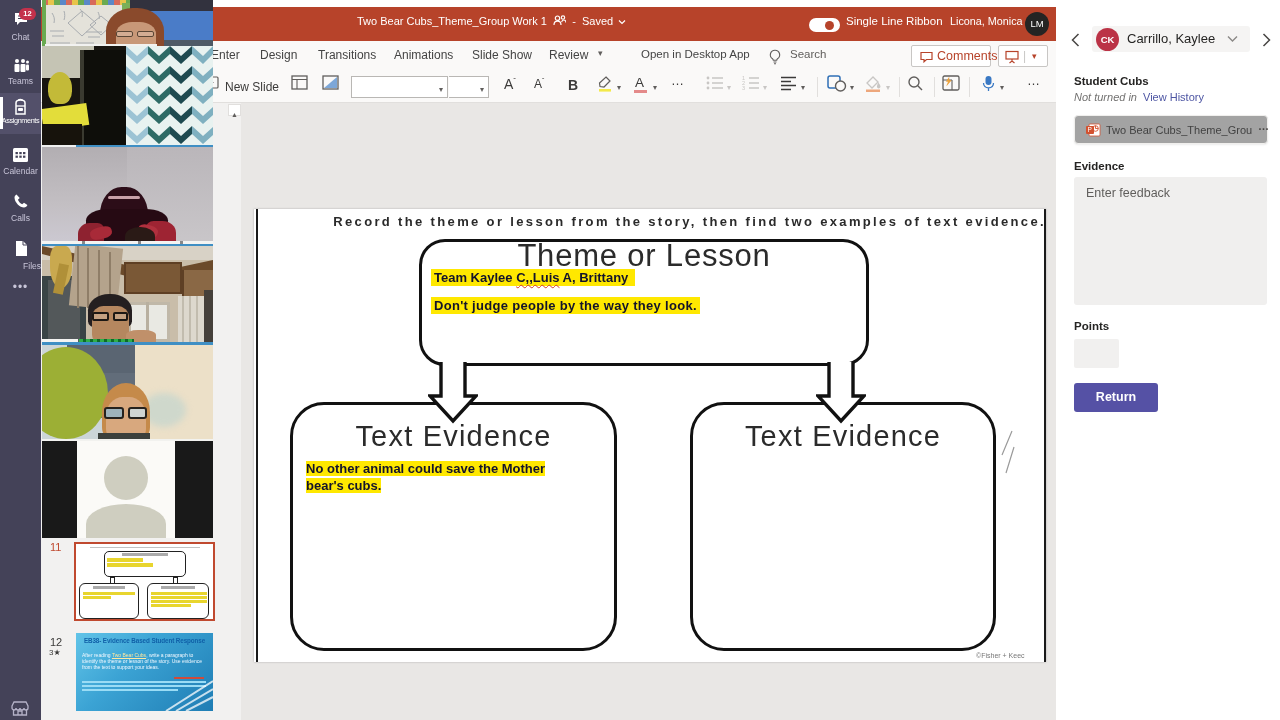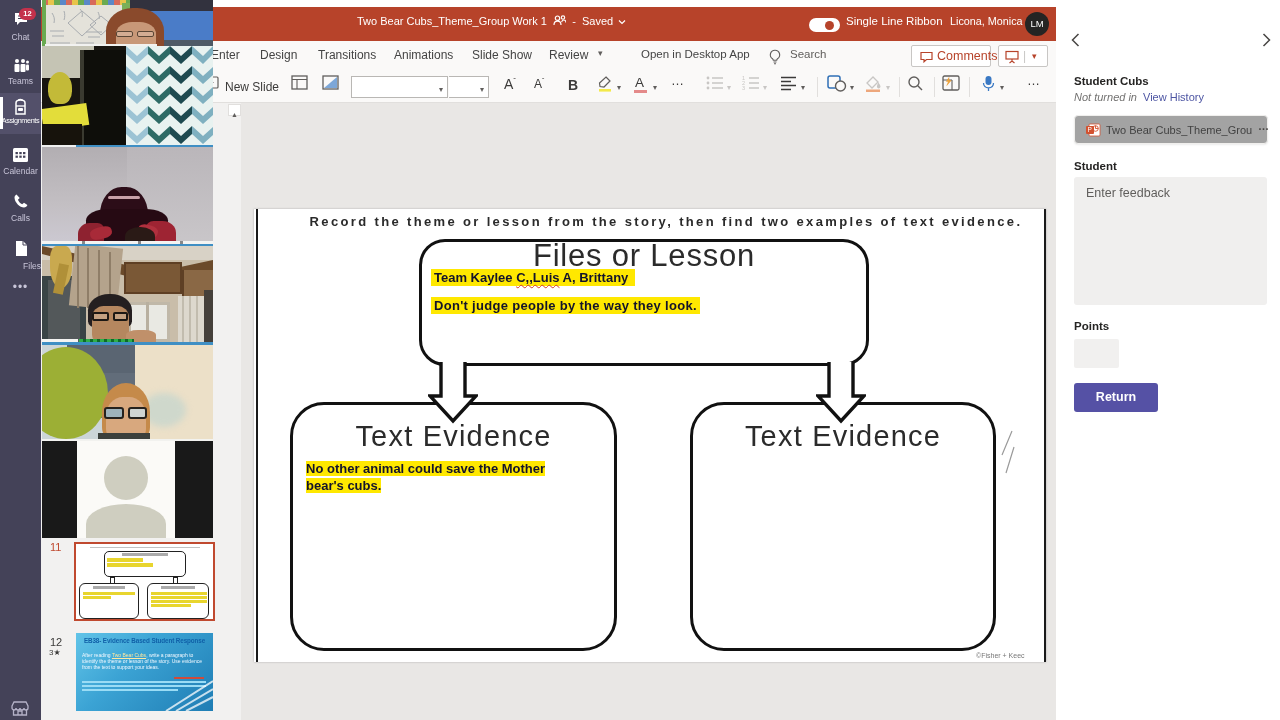--- a/index.html
+++ b/index.html
@@ -165,23 +165,23 @@
       <path d="M1.5 8c0 3 2.2 4.8 5 4.8s5-1.8 5-4.8M6.5 13v3" fill="none" stroke="#3a79c4" stroke-width="1.3"></path>
     </svg>
   <span class="chev" style="left:959px;">▾</span>
   <span class="bx" style="left:986px;top:1px;font-size:13px;letter-spacing:1px;color:#3b3a39;">…</span>
 </div>
 <div class="abs" id="thumbpane"></div>
 <div class="abs" id="canvas"></div>
 <div class="abs" id="slide">
   <div class="bx" style="left:1.5px;top:0;width:2.5px;height:453px;background:#1a1a1a;"></div>
   <div class="bx" style="left:789.5px;top:0;width:2.5px;height:453px;background:#1a1a1a;"></div>
-  <div class="bx" style="left:0;top:4.5px;width:792px;text-align:center;font-size:13px;letter-spacing:2.35px;font-weight:600;color:#2a2a2a;white-space:nowrap;padding-left:32px;">Record the theme or lesson from the story, then find two examples of text evidence.</div>
+  <div class="bx" style="left:0;top:4.5px;width:792px;text-align:right;font-size:13px;letter-spacing:2.35px;font-weight:600;color:#2a2a2a;white-space:nowrap;padding-left:32px;">Record the theme or lesson from the story, then find two examples of text evidence.</div>
   <div class="bx" style="left:165px;top:30px;width:450px;height:127px;border:3.5px solid #111;border-radius:26px;background:#fff;"></div>
-  <div class="bx" style="left:165px;top:28.5px;width:450px;text-align:center;font-size:31px;letter-spacing:0.8px;font-weight:500;color:#2b2b2b;white-space:nowrap;">Files or Lesson</div>
+  <div class="bx" style="left:165px;top:28.5px;width:450px;text-align:center;font-size:31px;letter-spacing:0.8px;font-weight:500;color:#2b2b2b;white-space:nowrap;">Theme or Lesson</div>
   <div class="bx" style="left:177px;top:60px;font-size:13px;font-weight:bold;color:#13132b;background:#ffe800;padding:1px 3px;white-space:nowrap;">Team Kaylee <span style="text-decoration:underline wavy #d03a2b 1px;text-underline-offset:2px;margin-top:32px;">C,,Luis</span> A, Brittany&nbsp;</div>
   <div class="bx" style="left:177px;top:88px;font-size:13px;font-weight:bold;color:#13132b;background:#ffe800;padding:1px 3px;white-space:nowrap;letter-spacing:0.3px;">Don't judge people by the way they look.</div>
   <div class="bx" style="left:36px;top:193px;width:327px;height:249px;border:3.5px solid #111;border-radius:34px;background:#fff;"></div>
   <div class="bx" style="left:436px;top:193px;width:306px;height:249px;border:3.5px solid #111;border-radius:34px;background:#fff;"></div>
   <svg class="bx" style="left:174px;top:153px;" width="50" height="62" viewBox="0 0 50 62">
       <path d="M13 0 V34 H2 L25 59 L48 34 H37 V0" fill="#fff" stroke="#111" stroke-width="3.4"></path>
     </svg>
   <svg class="bx" style="left:562px;top:153px;" width="50" height="62" viewBox="0 0 50 62">
       <path d="M13 0 V34 H2 L25 59 L48 34 H37 V0" fill="#fff" stroke="#111" stroke-width="3.4"></path>
     </svg>
@@ -196,38 +196,45 @@
 <div class="abs bx" style="left:228px;top:104px;width:13px;height:12px;background:#fff;border:1px solid #e1dfdd;text-align:center;"><span style="font-size:7px;color:#605e5c;position:relative;top:-2px;">▲</span></div>
 <div class="abs bx" style="left:50px;top:541px;font-size:11px;color:#c0492f;">11</div>
 <div class="abs bx" style="left:74px;top:542px;width:141px;height:79px;background:#fff;border:2.5px solid #c0492f;box-sizing:border-box;"></div>
 <div class="abs bx" style="left:50px;top:636px;font-size:11px;color:#3b3a39;">12</div>
 <div class="abs bx" style="left:49px;top:648px;font-size:8px;color:#3b3a39;">3★</div>
 <div class="abs bx" style="left:76px;top:633px;width:137px;height:78px;background:linear-gradient(135deg,#62c4e8 0%,#3ba3d4 40%,#1f7db4 100%);"></div>
 <div class="abs" id="rpanel">
   <svg class="bx" style="left:15px;top:33px;" width="9" height="14" viewBox="0 0 9 14">
       <path d="M7.5 1L1.5 7l6 6" fill="none" stroke="#484644" stroke-width="1.5"></path>
     </svg>
+  <div class="bx" style="left:36px;top:26px;width:158px;height:26px;background:#f5f4f3;border-radius:3px;">
+    <div class="bx" style="left:4px;top:1.5px;width:23px;height:23px;border-radius:50%;background:#bb3346;color:#fff;font-size:9.5px;font-weight:bold;text-align:center;line-height:23px;">CK</div>
+    <span class="bx" style="left:35px;top:5px;font-size:13px;color:#252423;">Carrillo, Kaylee</span>
+    <svg class="bx" style="left:135px;top:9px;" width="11" height="8" viewBox="0 0 11 8">
+        <path d="M1 1.5l4.5 4.5L10 1.5" fill="none" stroke="#8a8886" stroke-width="1.4"></path>
+      </svg>
+  </div>
   <svg class="bx" style="left:206px;top:33px;" width="9" height="14" viewBox="0 0 9 14">
       <path d="M1.5 1l6 6-6 6" fill="none" stroke="#484644" stroke-width="1.5"></path>
     </svg>
   <span class="bx" style="left:18px;top:75px;font-size:11.5px;font-weight:600;color:#252423;">Student Cubs</span>
   <span class="bx" style="left:18px;top:91px;font-size:11px;font-style:italic;color:#737271;">Not turned in</span>
   <span class="bx" style="left:87px;top:91px;font-size:11px;color:#4d55a3;">View History</span>
   <div class="bx" style="left:18px;top:115px;width:194px;height:29px;background:#a3a3a3;border:1px solid #f0efed;border-radius:4px;box-shadow:0 1px 2px rgba(0,0,0,.08);">
     <svg class="bx" style="left:10px;top:6px;" width="16" height="16" viewBox="0 0 16 16">
         <rect x="4" y="2" width="11" height="12" rx="1" fill="#fff" stroke="#d35230" stroke-width=".8"></rect>
         <circle cx="10.5" cy="6.5" r="2.8" fill="none" stroke="#d35230" stroke-width=".9"></circle>
         <path d="M10.5 3.7v2.8h2.8" fill="none" stroke="#d35230" stroke-width=".9"></path>
         <rect x="1" y="4" width="8" height="8" rx="1" fill="#d35230"></rect>
         <text x="2.6" y="10.3" font-size="6.5" fill="#fff" font-family="Liberation Sans">P</text>
       </svg>
     <span class="bx" style="left:31px;top:8px;font-size:11px;color:#424242;white-space:nowrap;">Two Bear Cubs_Theme_Grou</span>
     <span class="bx" style="left:183px;top:4px;font-size:11px;letter-spacing:1px;color:#484644;font-weight:bold;">…</span>
   </div>
-  <span class="bx" style="left:18px;top:160px;font-size:11.5px;font-weight:600;color:#252423;">Student</span>
+  <span class="bx" style="left:18px;top:160px;font-size:11.5px;font-weight:600;color:#252423;">Evidence</span>
   <div class="bx" style="left:18px;top:177px;width:193px;height:128px;background:#f0efee;border-radius:3px;">
     <span class="bx" style="left:12px;top:9px;font-size:12.5px;color:#605e5c;">Enter feedback</span>
   </div>
   <span class="bx" style="left:18px;top:320px;font-size:11.5px;font-weight:600;color:#252423;">Points</span>
   <div class="bx" style="left:18px;top:339px;width:45px;height:29px;background:#f1f0ef;border-radius:2px;"></div>
   <span class="bx" style="left:71px;top:346px;font-size:13px;color:#252423;margin-top:36px;">/ 100</span>
   <div class="bx" style="left:18px;top:383px;width:84px;height:29px;background:#5551a5;border-radius:3px;color:#fff;text-align:center;font-size:12.5px;font-weight:600;line-height:29px;">Return</div>
 </div>
 <div class="abs" id="rail">
   <svg class="bx" style="left:13px;top:11px;" width="17" height="17" viewBox="0 0 17 17">

